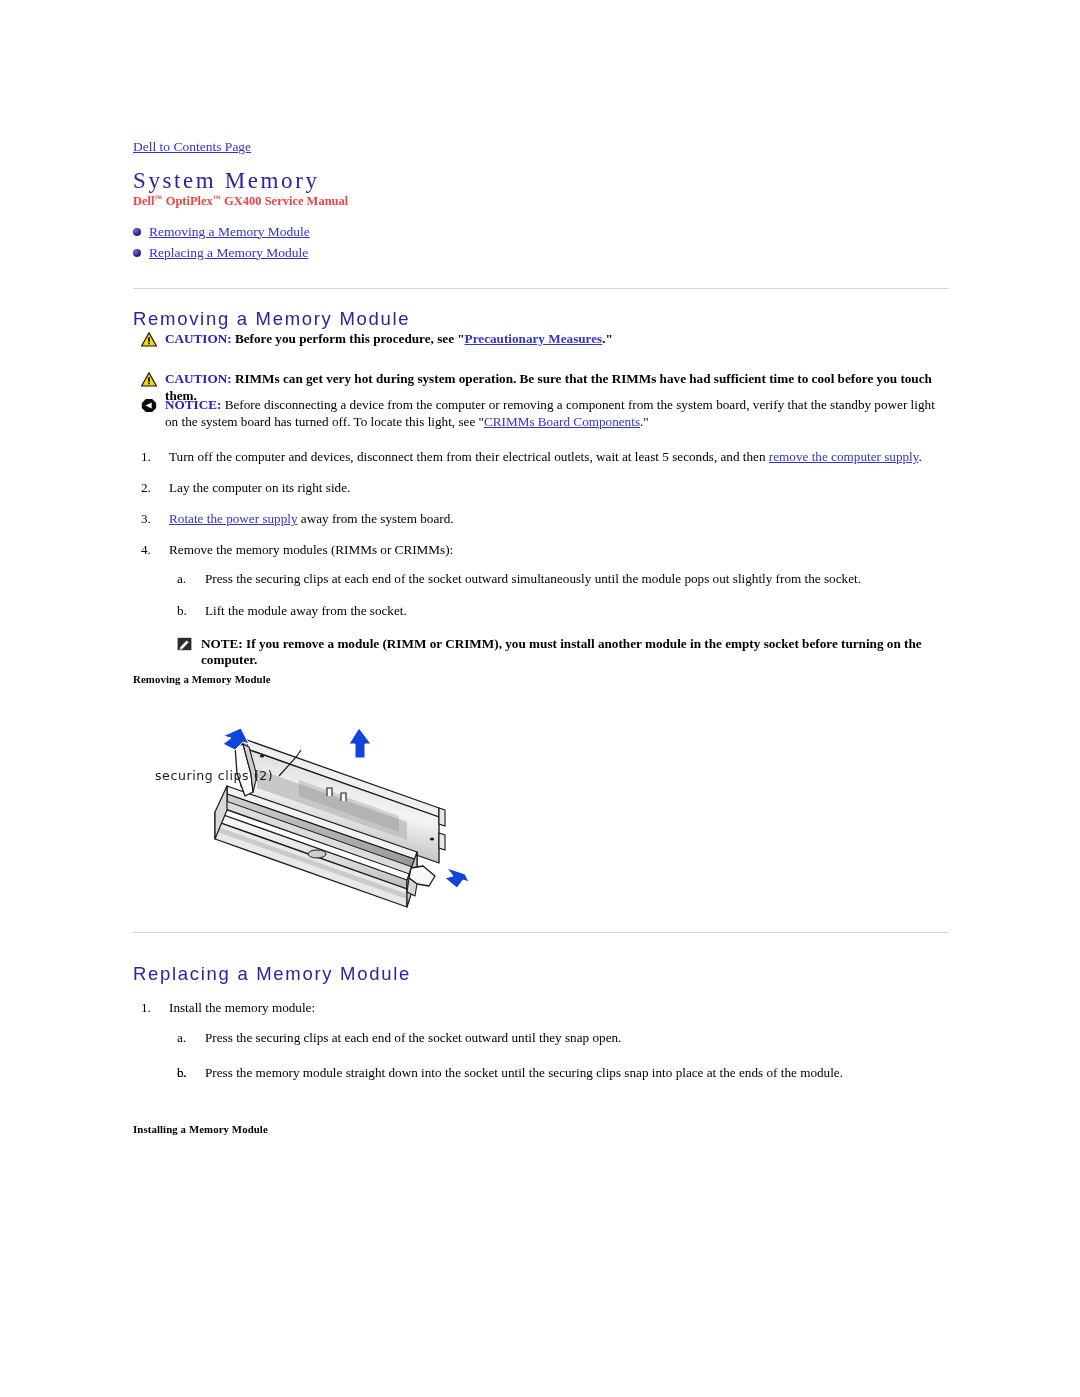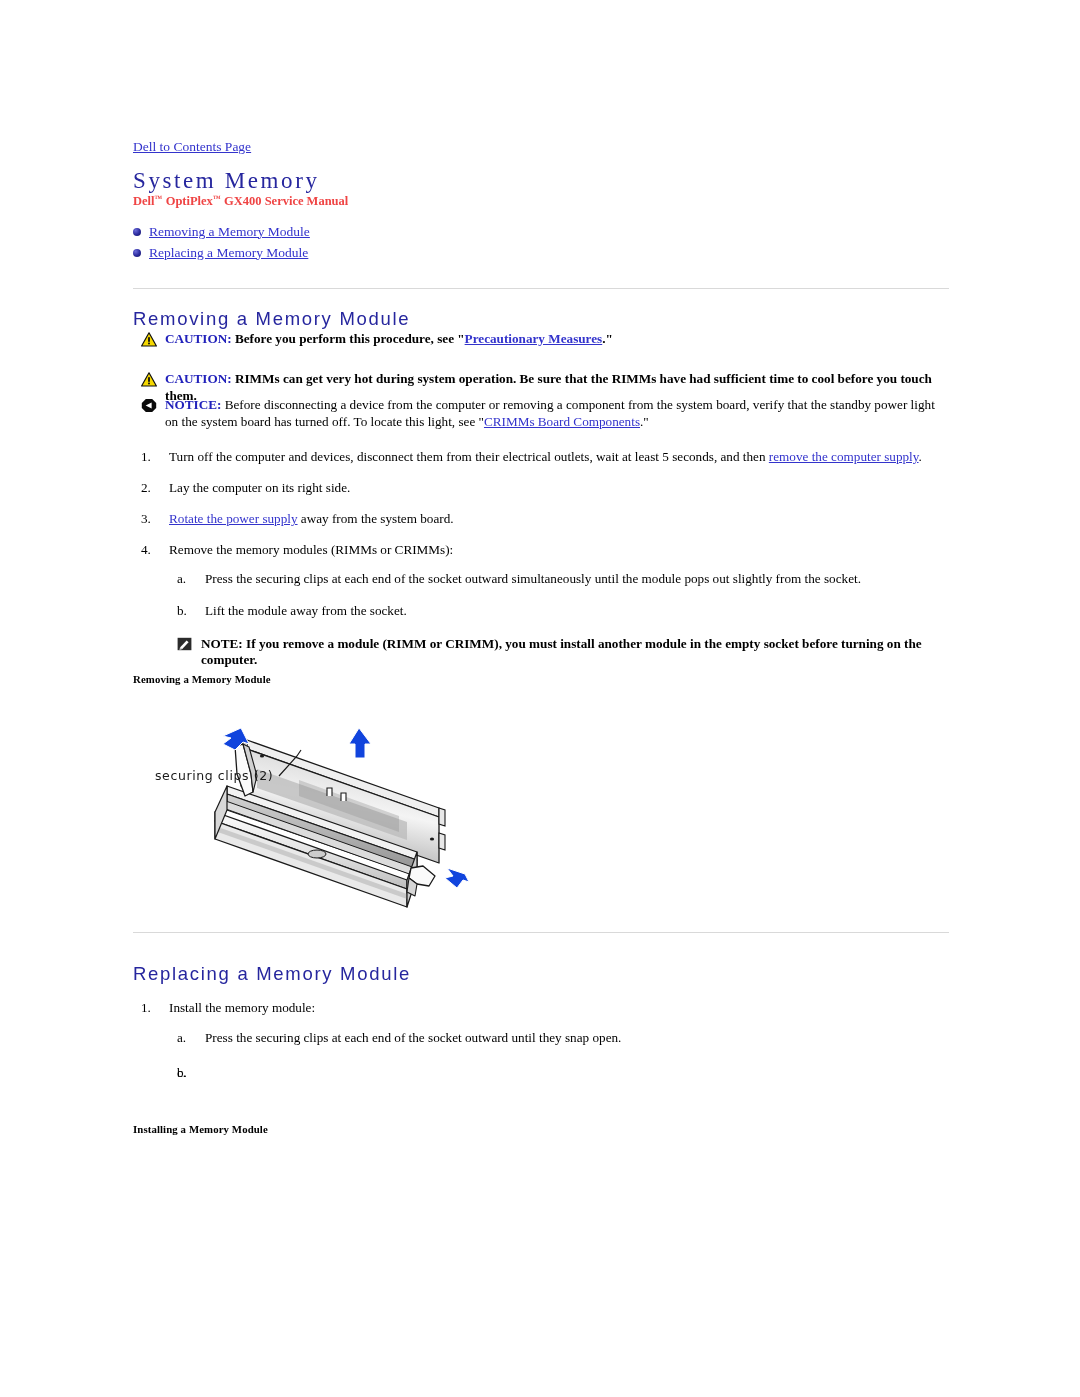--- a/index.html
+++ b/index.html
@@ -385,18 +385,19 @@
   <div class="olist sub" style="top:1030px;">
     <div class="li" style="margin-bottom:19px;">
       <span class="mk">a.</span>
       <span>Press the securing clips at each end of the socket outward until they snap open.</span>
     </div>
     <div class="li" style="margin-bottom:19px;">
       <span class="mk">b.</span>
     </div>
     <div class="li" style="margin-bottom:0;">
       <span class="mk">c.</span>
+      <span>Press the memory module straight down into the socket until the securing clips snap into place at the ends of the module.</span>
     </div>
   </div>
 
   <div class="figcaption" style="top:1123px;text-align:right;">Installing a Memory Module</div>
 
 </div>
 
 </body></html>

